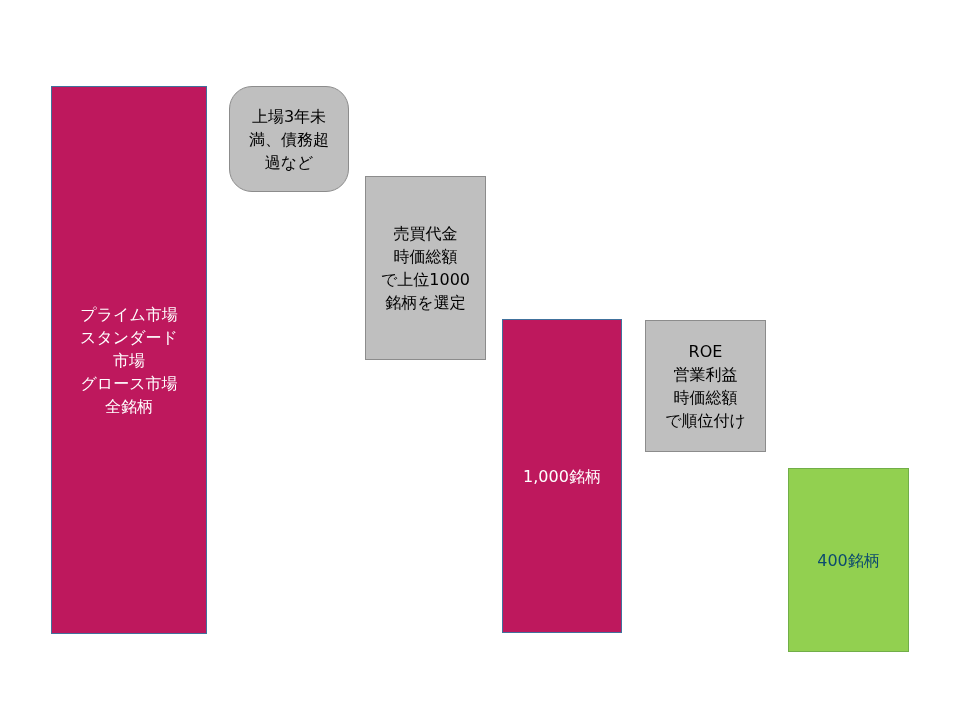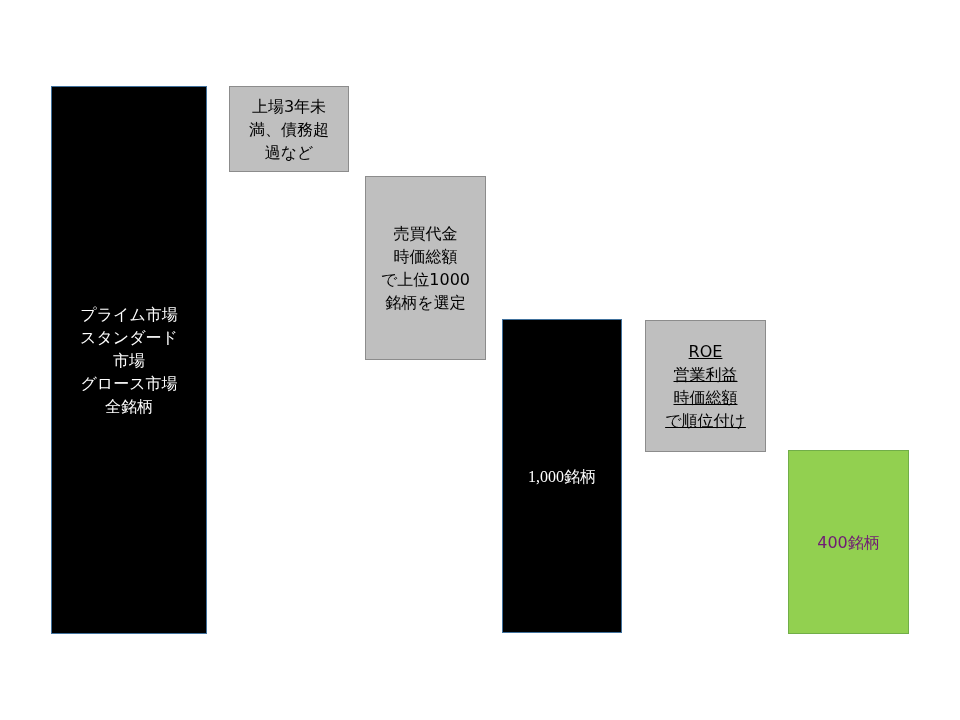--- a/index.html
+++ b/index.html
@@ -7,53 +7,53 @@
       width: 960px; height: 720px; background: #ffffff;
       position: relative; overflow: hidden;
       font-family: "DejaVu Sans", "Liberation Sans", sans-serif;
     }
     .box {
       position: absolute; box-sizing: border-box;
       display: flex; align-items: center; justify-content: center;
       text-align: center;
     }
     .box .txt { white-space: pre-line; font-size: 16px; line-height: 23px; }
-    .blue { background: #000000; border: 1.5px solid #41719c; color: #ffffff; font-family: Liberation Serif, serif; }
+    .blue { background: #be185d; border: 1.5px solid #41719c; color: #ffffff; }
     .gray { background: #bfbfbf; border: 1.5px solid #8c8c8c; color: #000000; }
-    .green { background: #92d050; border: 1.5px solid #71ae48; color: #701a75; }
+    .green { background: #92d050; border: 1.5px solid #71ae48; color: #0c4a6e; margin-top: 18px; }
   </style>
 </head>
 <body>
 
 <div class="box blue" style="left:51px; top:86px; width:156px; height:548px;">
   <span class="txt">プライム市場
 スタンダード
 市場
 グロース市場
 全銘柄</span>
 </div>
 
-<div class="box gray" style="left:229px; top:86px; width:120px; height:86px;">
+<div class="box gray" style="left:229px; top:86px; width:120px; height:106px;border-radius:23px;">
   <span class="txt">上場3年未
 満、債務超
 過など</span>
 </div>
 
 <div class="box gray" style="left:365px; top:176px; width:121px; height:184px;">
   <span class="txt">売買代金
 時価総額
 で上位1000
 銘柄を選定</span>
 </div>
 
 <div class="box blue" style="left:502px; top:319px; width:120px; height:314px;text-align:right;">
   <span class="txt">1,000銘柄</span>
 </div>
 
-<div class="box gray" style="left:645px; top:320px; width:121px; height:132px;text-decoration:underline;">
+<div class="box gray" style="left:645px; top:320px; width:121px; height:132px;">
   <span class="txt">ROE
 営業利益
 時価総額
 で順位付け</span>
 </div>
 
 <div class="box green" style="left:788px; top:450px; width:121px; height:184px;">
   <span class="txt">400銘柄</span>
 </div>
 

